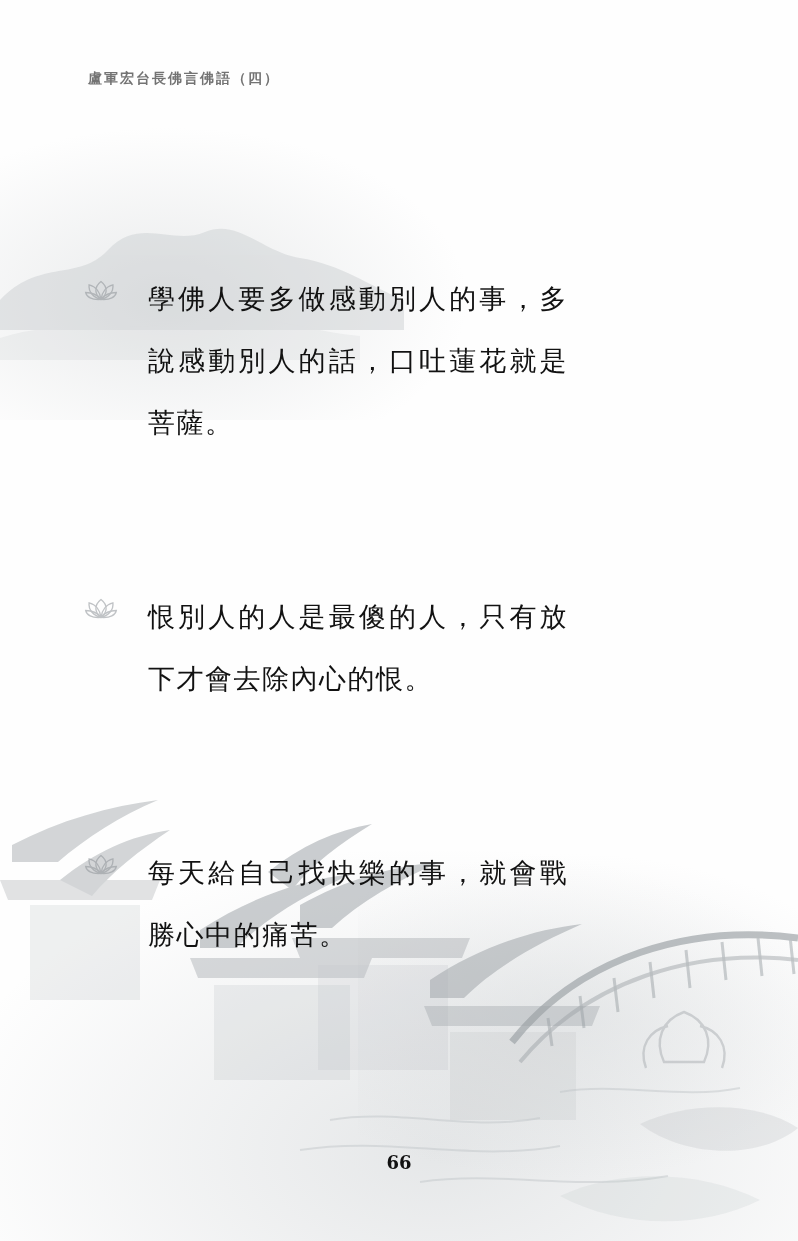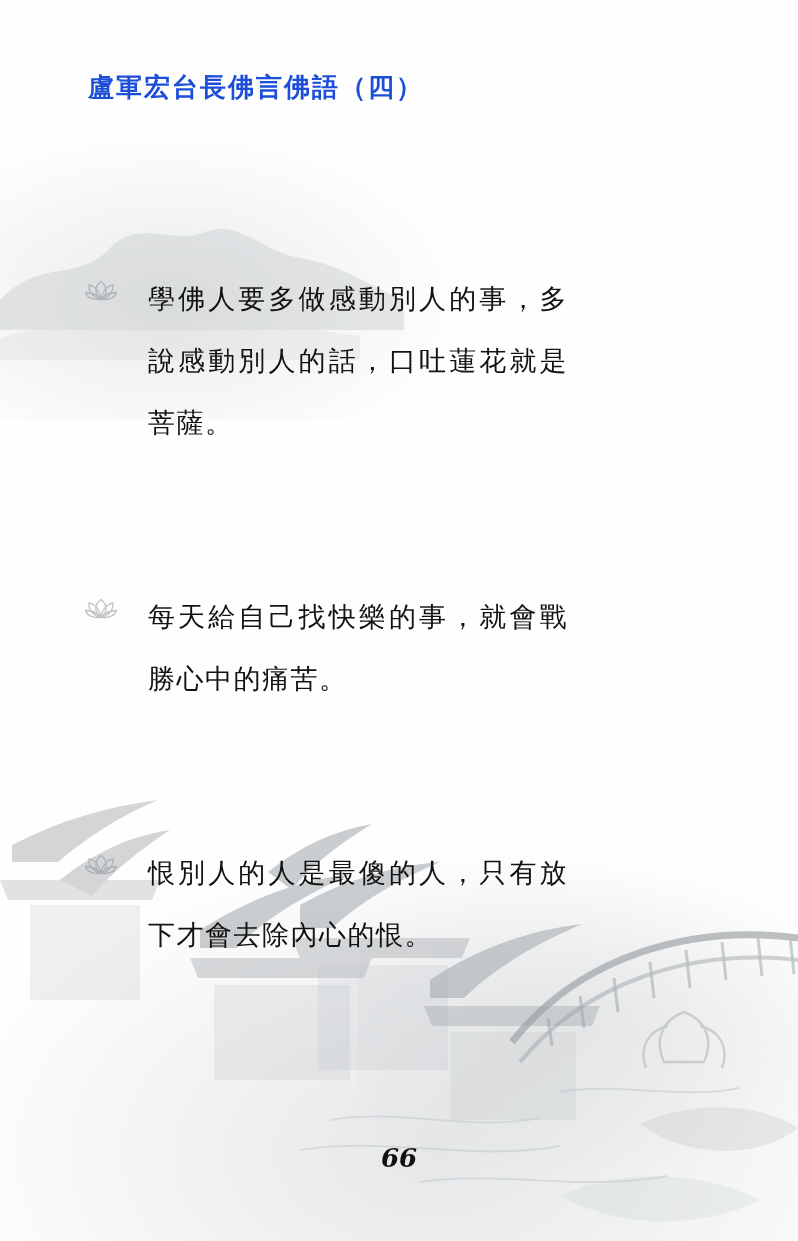--- a/index.html
+++ b/index.html
@@ -50,24 +50,24 @@
 
   
   .header {
     position: absolute;
     top: 70px;
     left: 88px;
     z-index: 3;
   }
   .header-title {
     font-family: Liberation Sans, sans-serif;
-    font-size: 26px;
+    font-size: 14px;
     font-weight: 700;
     letter-spacing: 2px;
-    color: #1d4ed8;
+    color: #737373;
     white-space: nowrap;
   }
 
   
   .content {
     position: absolute;
     top: 268px;
     left: 0;
     width: 664px;
     z-index: 3;
@@ -101,23 +101,22 @@
   }
 
   
   .page-number {
     position: absolute;
     bottom: 68px;
     left: 0;
     width: 798px;
     text-align: center;
     font-family: "DejaVu Serif", "Liberation Serif", serif;
-    font-style: italic;
     font-weight: 700;
-    font-size: 26px;
+    font-size: 18px;
     color: #111111;
     z-index: 3;
   }
 </style>
 </head>
 <body>
 
 <div class="page">
 
   <div class="wash-top"></div>
@@ -215,35 +214,35 @@
         <svg viewBox="0 0 40 32" aria-hidden="true">
           <g fill="none" stroke="#8f9499" stroke-width="1.6">
             <path d="M20 27 C 13 22, 11 13, 20 6 C 29 13, 27 22, 20 27 Z"></path>
             <path d="M20 27 C 11 25, 5 18, 6 10 C 14 12, 19 19, 20 27 Z"></path>
             <path d="M20 27 C 29 25, 35 18, 34 10 C 26 12, 21 19, 20 27 Z"></path>
             <path d="M20 27 C 9 28, 3 24, 2 19 C 9 19, 16 22, 20 27 Z"></path>
             <path d="M20 27 C 31 28, 37 24, 38 19 C 31 19, 24 22, 20 27 Z"></path>
           </g>
         </svg>
       </span>
-      <div class="passage-text">每天給自己找快樂的事，就會戰勝心中的痛苦。</div>
+      <div class="passage-text">恨別人的人是最傻的人，只有放下才會去除內心的恨。</div>
     </div>
 
     <div class="passage">
       <span class="lotus-marker">
         <svg viewBox="0 0 40 32" aria-hidden="true">
           <g fill="none" stroke="#8f9499" stroke-width="1.6">
             <path d="M20 27 C 13 22, 11 13, 20 6 C 29 13, 27 22, 20 27 Z"></path>
             <path d="M20 27 C 11 25, 5 18, 6 10 C 14 12, 19 19, 20 27 Z"></path>
             <path d="M20 27 C 29 25, 35 18, 34 10 C 26 12, 21 19, 20 27 Z"></path>
             <path d="M20 27 C 9 28, 3 24, 2 19 C 9 19, 16 22, 20 27 Z"></path>
             <path d="M20 27 C 31 28, 37 24, 38 19 C 31 19, 24 22, 20 27 Z"></path>
           </g>
         </svg>
       </span>
-      <div class="passage-text">恨別人的人是最傻的人，只有放下才會去除內心的恨。</div>
+      <div class="passage-text">每天給自己找快樂的事，就會戰勝心中的痛苦。</div>
     </div>
 
   </div>
 
   <div class="page-number">66</div>
 
 </div>
 
 </body></html>

